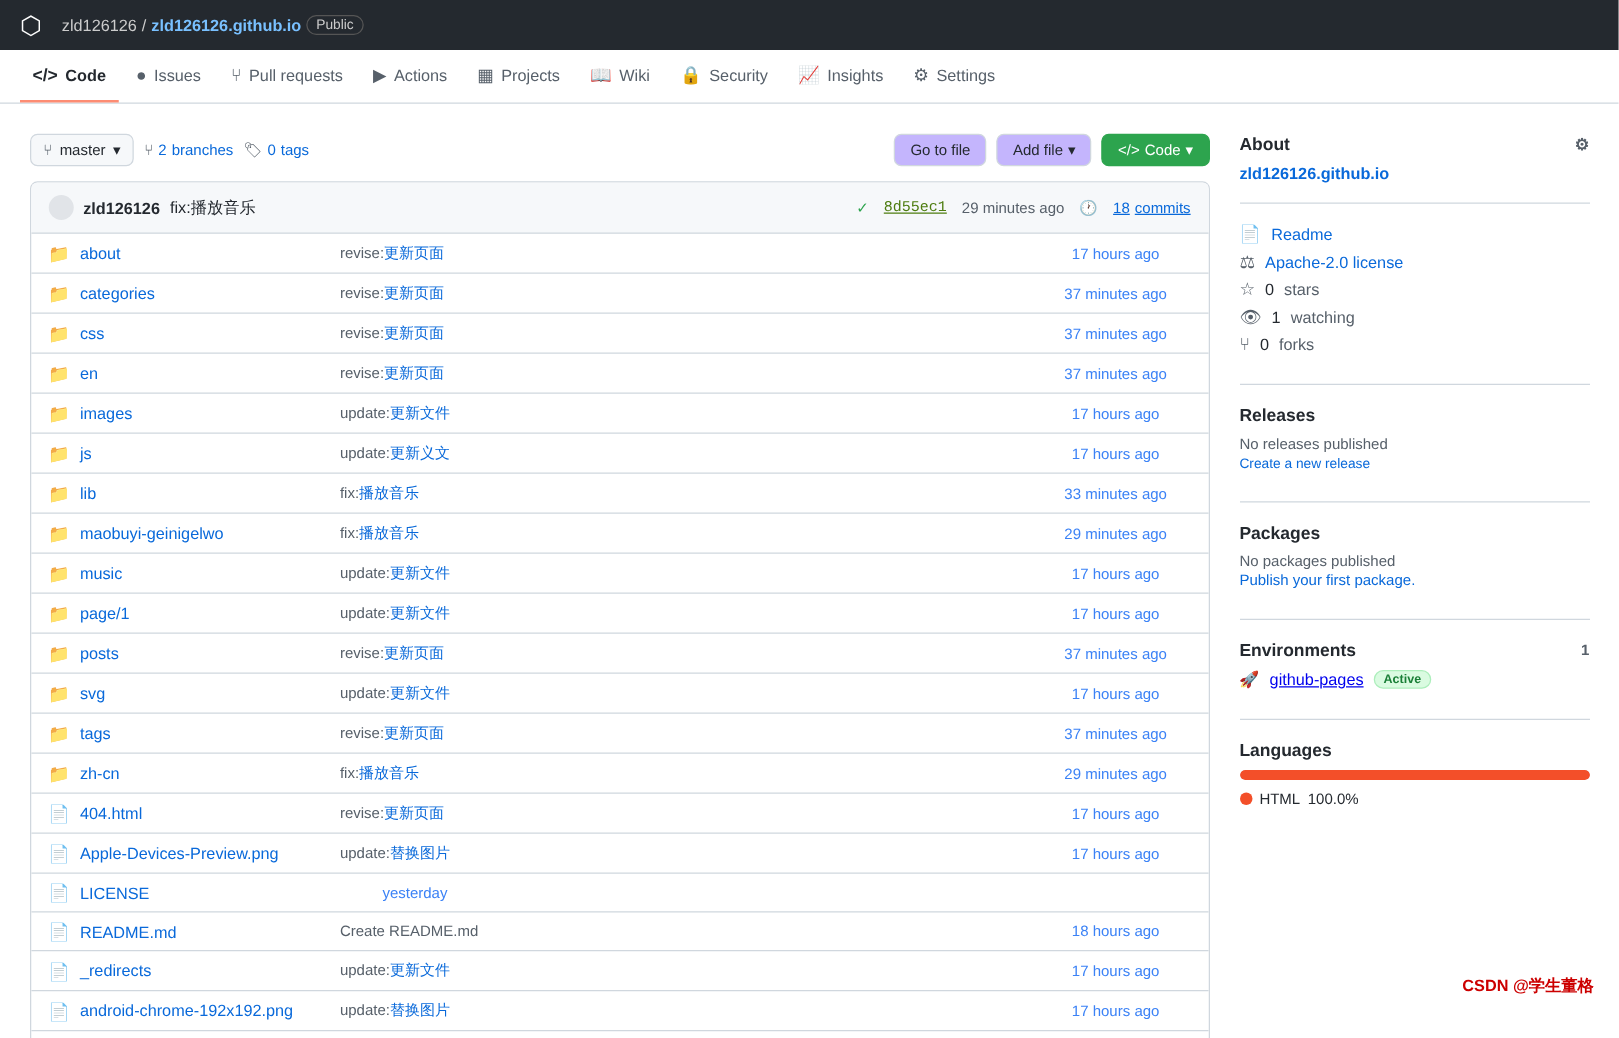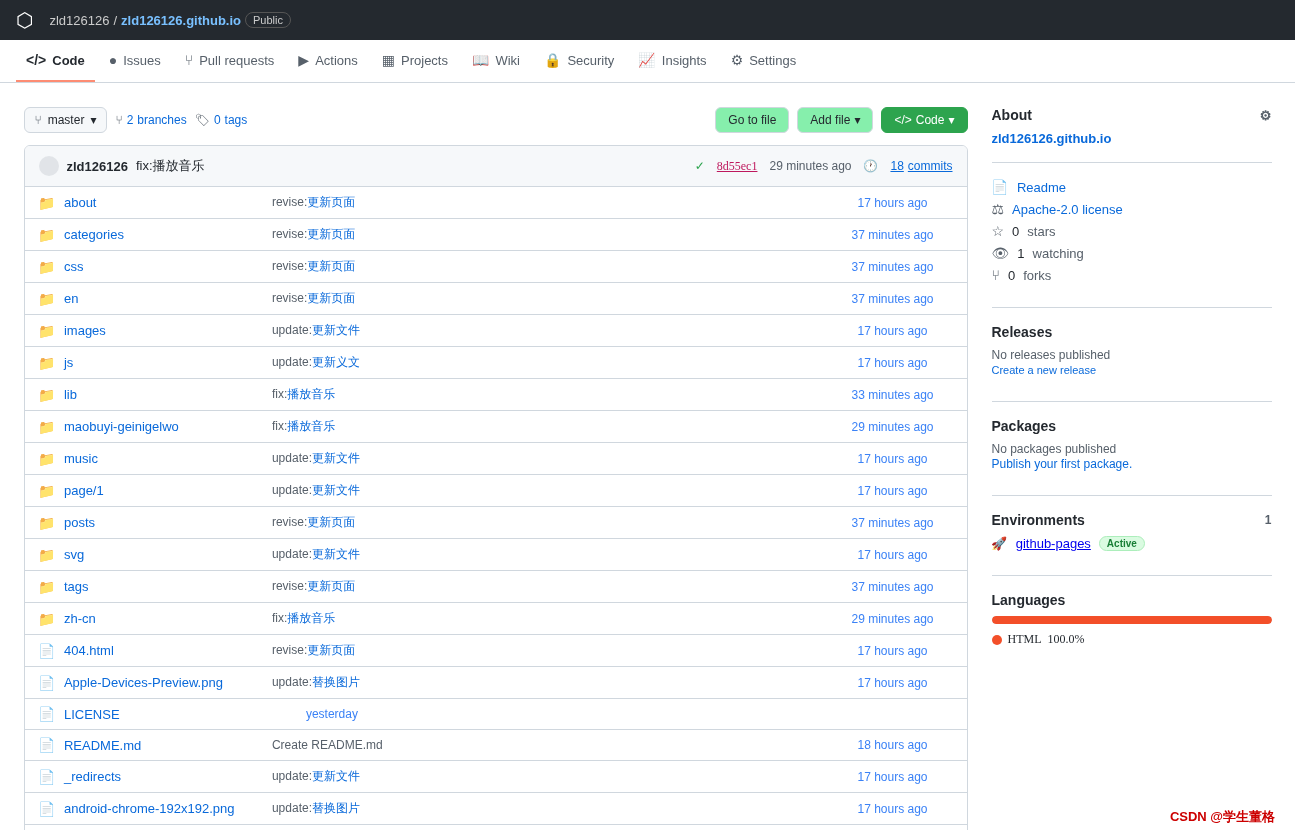--- a/index.html
+++ b/index.html
@@ -25,31 +25,31 @@
     
     .repo-content { flex: 1; min-width: 0; }
     
     
     .branch-bar { display: flex; align-items: center; gap: 8px; margin-bottom: 12px; }
     .branch-select { display: flex; align-items: center; gap: 6px; border: 1px solid #d0d7de; border-radius: 6px; padding: 5px 10px; font-size: 12px; cursor: pointer; background: #f6f8fa; }
     .branch-select .branch-icon { color: #57606a; }
     .tag-info { display: flex; align-items: center; gap: 4px; font-size: 12px; color: #0969da; text-decoration: none; }
     .tag-info .icon { color: #57606a; }
     .spacer { flex: 1; }
-    .btn { border: 1px solid #d0d7de; border-radius: 6px; padding: 5px 12px; font-size: 12px; cursor: pointer; background: #86efac; color: #24292f; display: flex; align-items: center; gap: 4px; }
+    .btn { border: 1px solid #d0d7de; border-radius: 6px; padding: 5px 12px; font-size: 12px; cursor: pointer; background: #c4b5fd; color: #24292f; display: flex; align-items: center; gap: 4px; }
     .btn-green { background: #2da44e; color: white; border-color: #2da44e; }
     
     
     .file-table { border: 1px solid #d0d7de; border-radius: 6px; overflow: hidden; }
     .commit-header { background: #f6f8fa; padding: 10px 14px; display: flex; align-items: center; gap: 8px; border-bottom: 1px solid #d0d7de; }
     .commit-header .avatar { width: 20px; height: 20px; border-radius: 50%; background: #e1e4e8; display: inline-block; }
     .commit-header .username { font-weight: 600; font-size: 13px; color: #24292f; }
     .commit-header .commit-msg { font-size: 13px; color: #24292f; }
     .commit-meta { margin-left: auto; display: flex; align-items: center; gap: 12px; font-size: 12px; color: #57606a; }
-    .commit-sha { color: #be185d; font-family: Liberation Serif, serif; font-size: 12px; }
+    .commit-sha { color: #4d7c0f; font-family: Liberation Mono, monospace; font-size: 12px; }
     .commit-check { color: #2da44e; font-size: 12px; }
     .commits-link { color: #0969da; display: flex; align-items: center; gap: 4px; }
     
     .file-row { display: flex; align-items: center; padding: 7px 14px; border-bottom: 1px solid #d0d7de; gap: 8px; }
     .file-row:last-child { border-bottom: none; }
     .file-icon { font-size: 14px; color: #57606a; min-width: 16px; }
     .file-name { color: #0969da; text-decoration: none; font-size: 13px; min-width: 200px; flex: 0 0 200px; }
     .file-msg { color: #57606a; font-size: 12px; flex: 1; }
     .file-msg a { color: #0969da; text-decoration: none; }
     .file-time { color: #3b82f6; font-size: 12px; text-align: center; min-width: 120px; }
@@ -73,25 +73,25 @@
     
     .packages-section .no-packages { font-size: 12px; color: #57606a; }
     .packages-section .publish-link { color: #0969da; font-size: 12px; text-decoration: none; }
     
     .env-badge { background: #dafbe1; color: #1a7f37; border: 1px solid #aceebb; border-radius: 12px; padding: 1px 7px; font-size: 10px; font-weight: 600; }
     .env-item { display: flex; align-items: center; gap: 8px; font-size: 13px; }
     .env-count { color: #57606a; font-size: 12px; }
     
     .lang-bar { height: 8px; border-radius: 6px; background: #e1e4e8; overflow: hidden; margin: 8px 0; }
     .lang-bar-fill { height: 100%; background: #f34f29; border-radius: 6px; }
-    .lang-item { display: flex; align-items: center; gap: 6px; font-size: 12px; font-family: Liberation Serif, serif; }
+    .lang-item { display: flex; align-items: center; gap: 6px; font-size: 12px; }
     .lang-dot { width: 10px; height: 10px; border-radius: 50%; background: #f34f29; }
     
     
-    .watermark { position: fixed; bottom: 4px; right: 20px; color: #c00; font-weight: bold; font-size: 13px; }
+    .watermark { position: fixed; bottom: 32px; right: 20px; color: #c00; font-weight: bold; font-size: 13px; }
   </style>
 </head>
 <body>
 
 <div class="top-bar">
   <span class="top-bar-logo">⬡</span>
   <div class="breadcrumb">
     <a href="#">zld126126</a>
     <span>/</span>
     <a href="#" class="repo-name">zld126126.github.io</a>

